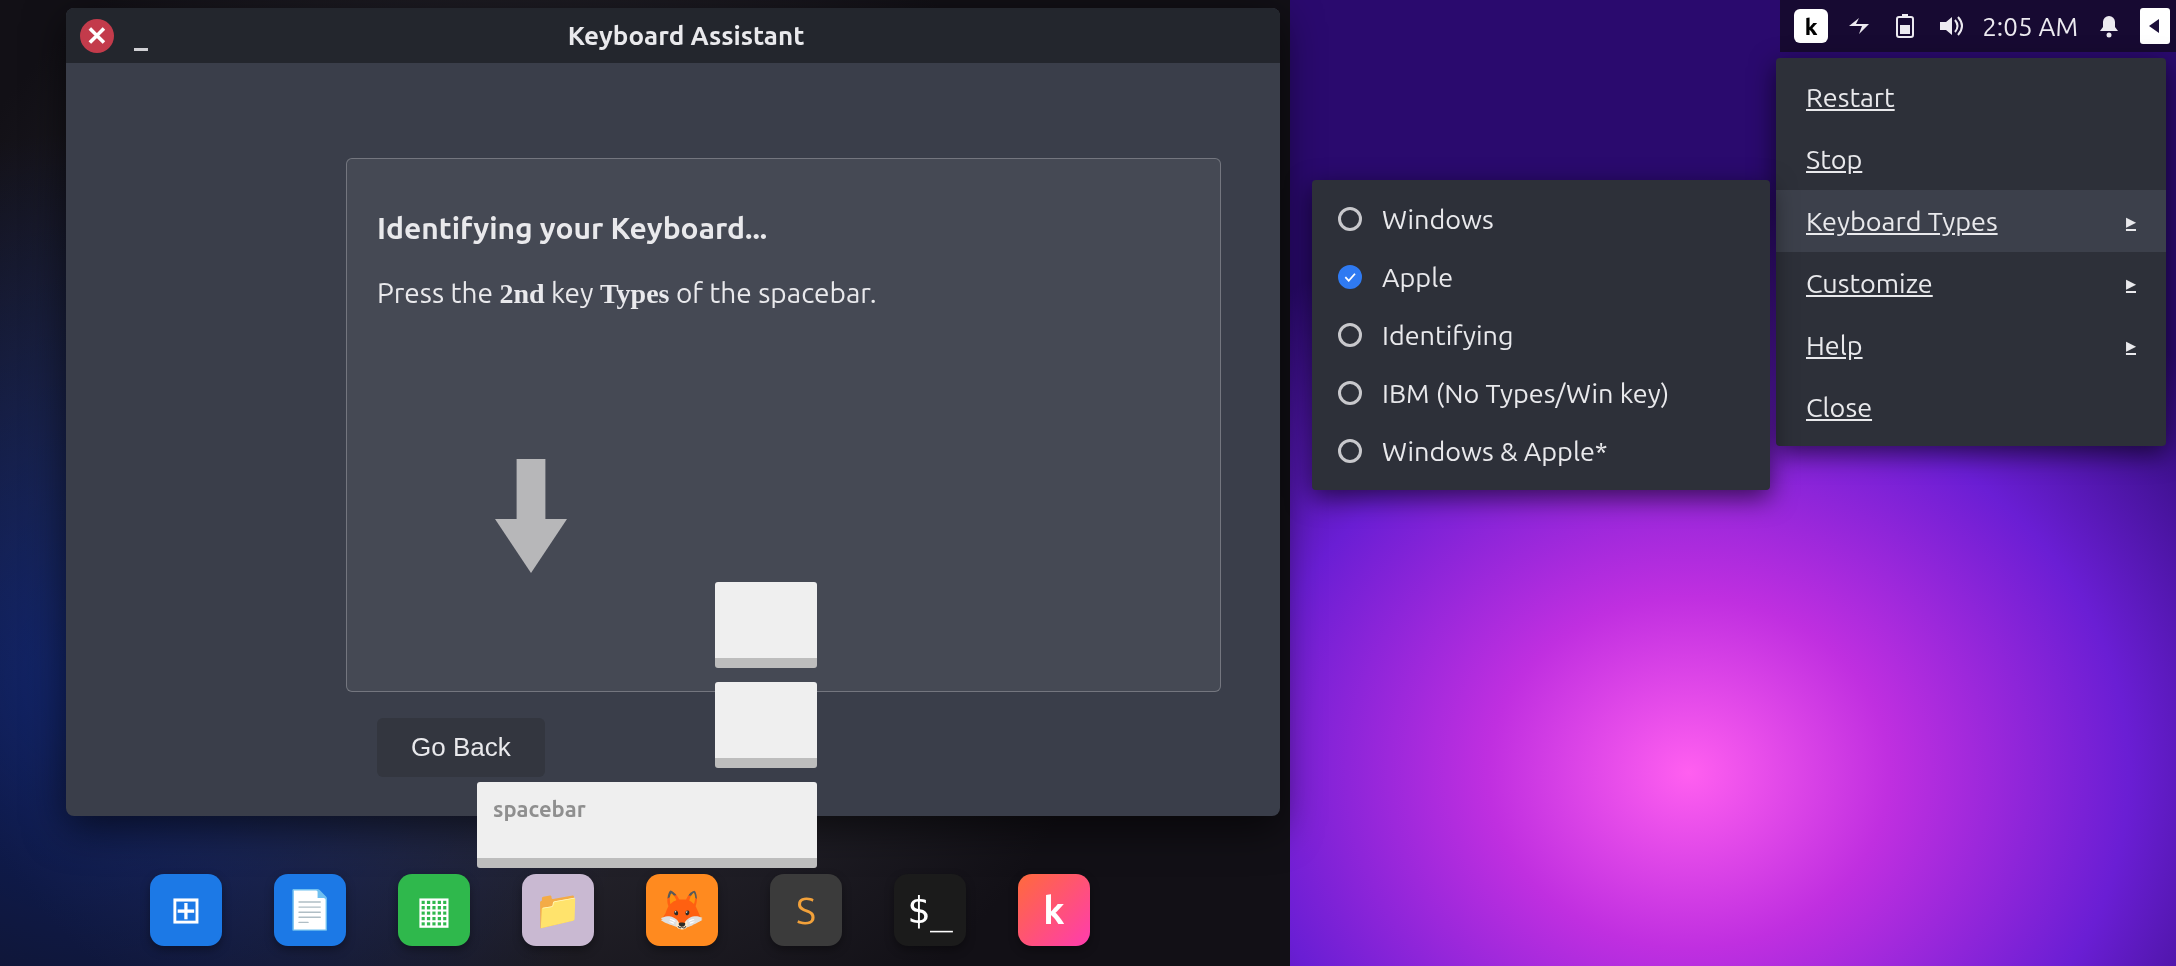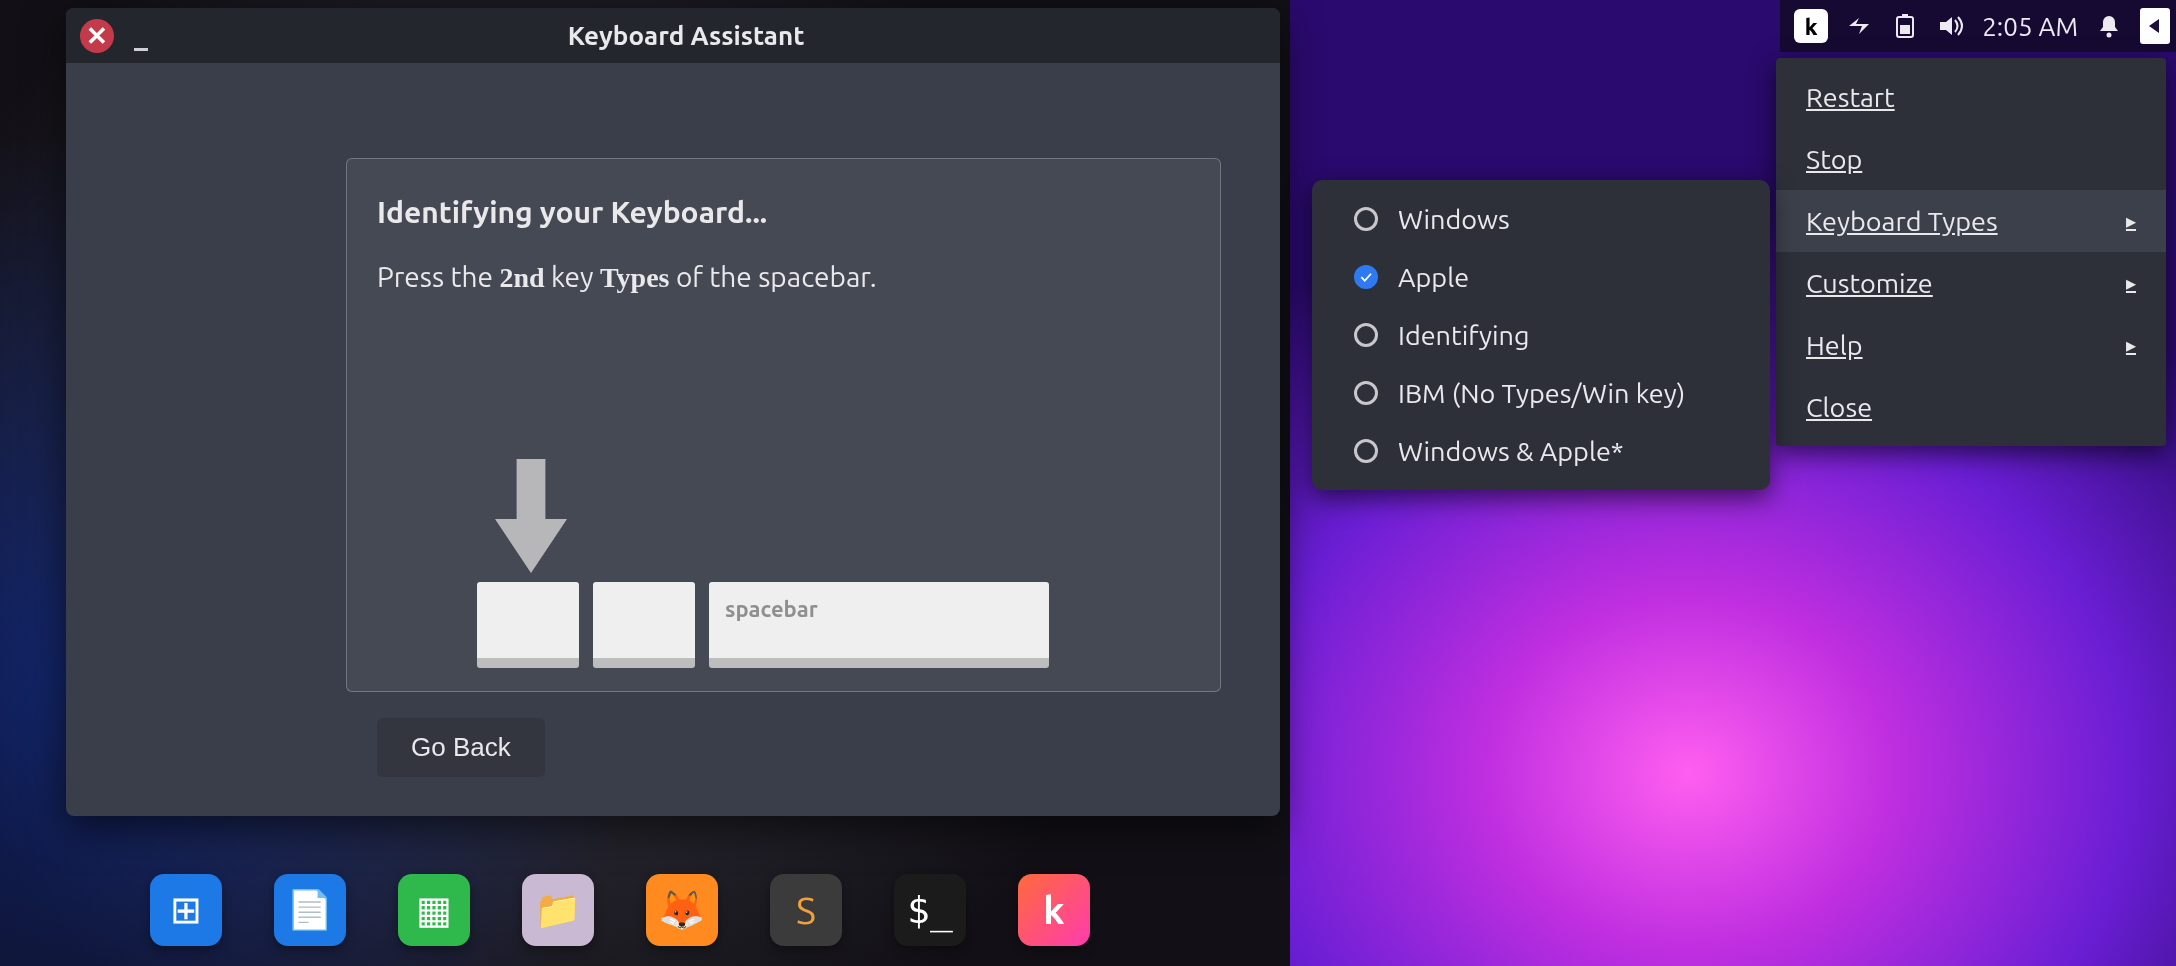--- a/index.html
+++ b/index.html
@@ -58,27 +58,27 @@
     width: 26px; margin-left: 14px; color: #d0d0d4; font-size: 28px; cursor: pointer;
     display: flex; align-items: flex-end; justify-content: center;
   }
 
   .panel {
     position: absolute; left: 280px; top: 150px; width: 875px; height: 534px;
     background: rgba(255,255,255,0.06);
     border: 1px solid rgba(255,255,255,0.25);
     border-radius: 6px; padding: 36px 30px 20px 30px;
   }
-  .panel h2 { font-size: 30px; font-weight: 700; margin-bottom: 32px; }
+  .panel h2 { font-size: 30px; font-weight: 700; margin-bottom: 32px; margin-top: 16px; }
   .panel p  { font-size: 28px; font-weight: 400; }
   .panel p b { font-weight: 700; font-family: Liberation Serif, serif; }
 
   .kbd-diagram { position: absolute; left: 130px; top: 300px; height: 200px; }
   .arrow { width: 80px; height: 120px; fill: #b7b7b9; }
-  .keys { display: flex; gap: 14px; align-items: flex-end; }
+  .keys { display: flex; gap: 14px; align-items: flex-end; flex-direction: column; }
   .key { height: 86px; background: #efefef; border-radius: 3px; border-bottom: 10px solid #bdbdbd; }
   .key.small { width: 102px; }
   .key.space { width: 340px; padding: 14px 0 0 16px; color: #8f8f8f; font-weight: 700; font-size: 22px; }
 
   .goback {
     position: absolute; left: 311px; top: 710px;
     background: #33363f; color: #e9e9ec; border: none;
     padding: 14px 34px; font-size: 26px; border-radius: 6px; cursor: pointer;
   }
 
@@ -120,22 +120,22 @@
   .tray-menu .item {
     padding: 16px 30px; font-size: 27px; display:flex; align-items:center;
     justify-content: space-between; cursor: pointer; text-decoration: underline;
   }
   .tray-menu .item.hover { background: #3c404b; }
   .tray-menu .chev { font-size: 20px; }
 
   
   .kbd-menu {
     position: absolute; top: 180px; right: 406px; width: 458px;
-    background: #2d3039; color: #e9e9ec; border-radius: 10px; z-index: 3;
-    padding: 10px 16px; box-shadow: 0 8px 26px rgba(0,0,0,0.6);
+    background: #2d3039; color: #e9e9ec; border-radius: 4px; z-index: 3;
+    padding: 10px 0; box-shadow: 0 8px 26px rgba(0,0,0,0.6);
   }
   .kbd-menu .opt {
     padding: 14px 26px; font-size: 27px; display:flex; align-items:center; gap: 20px;
     cursor: pointer;
   }
   .radio {
     width: 24px; height: 24px; border: 3px solid #c8c8cc; border-radius: 50%;
     display:flex; align-items:center; justify-content:center; flex: 0 0 24px;
   }
   .radio.checked { background:#2f7af2; border-color:#2f7af2; }

